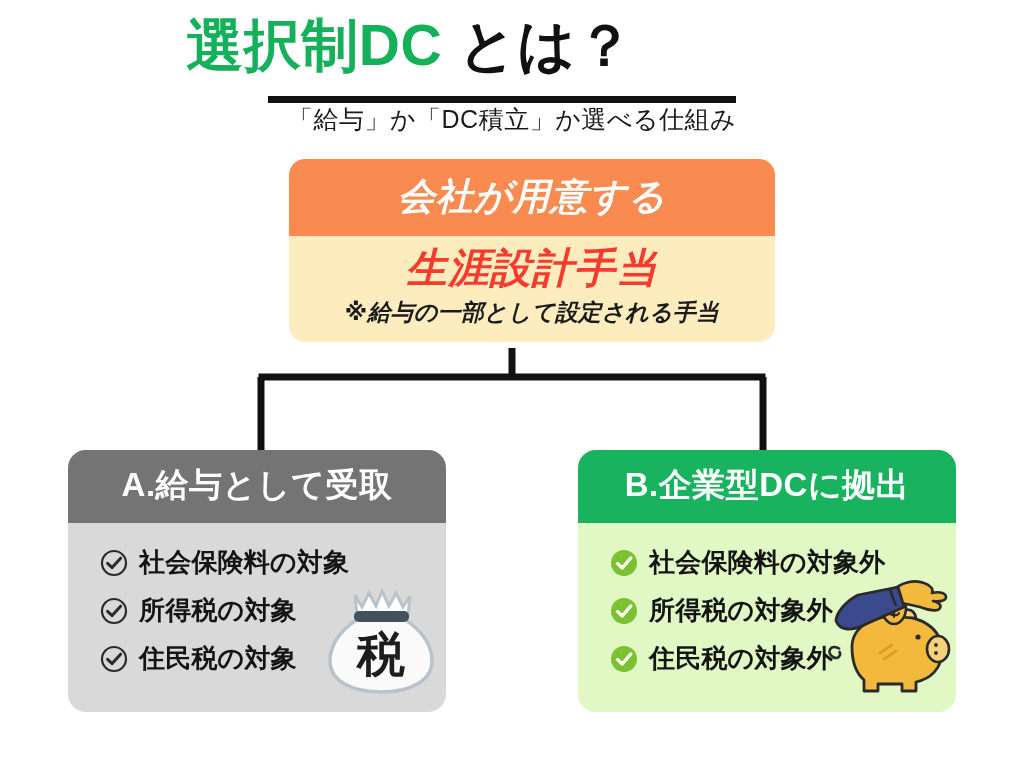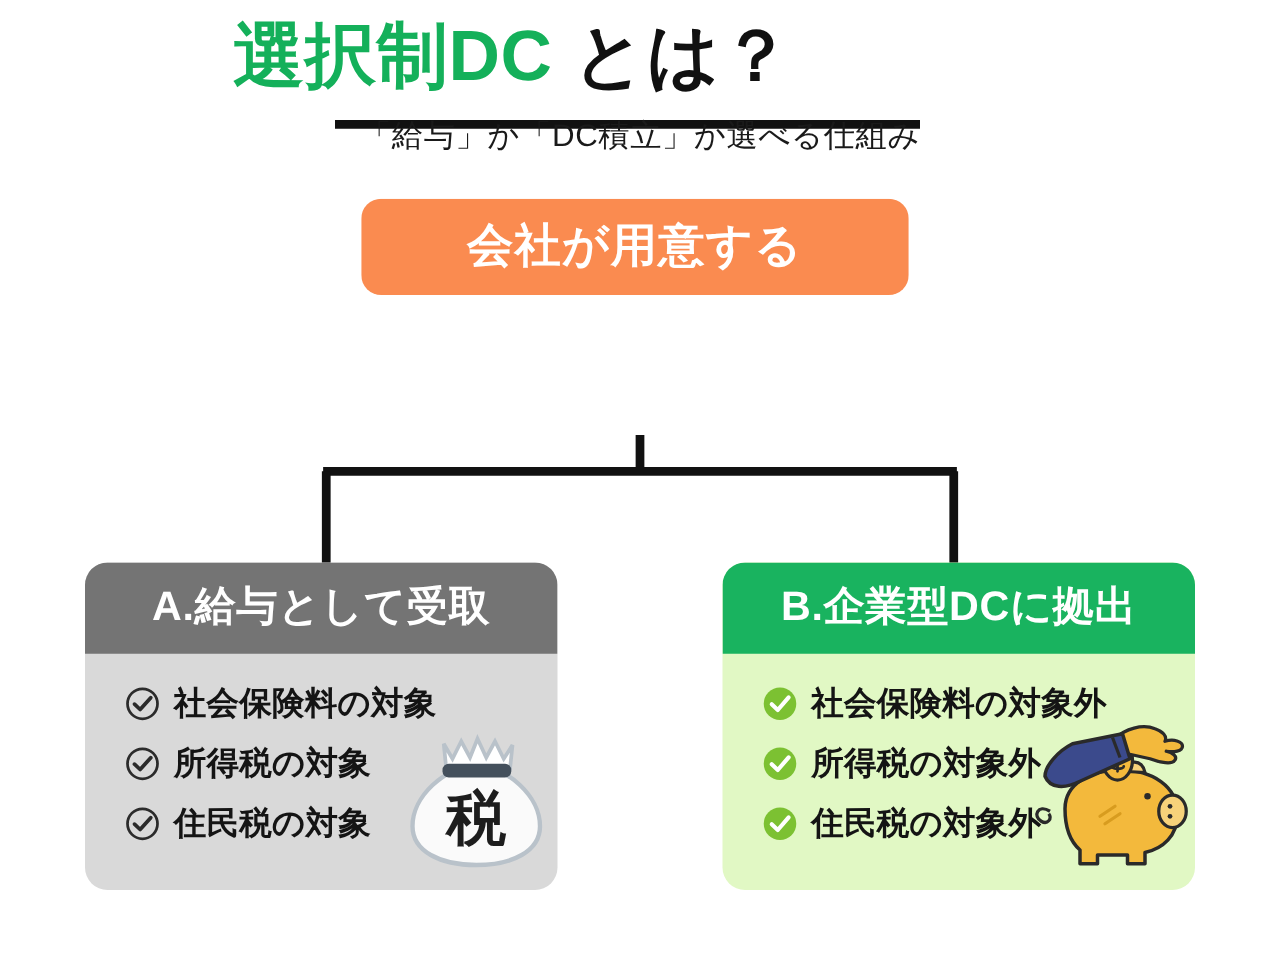--- a/index.html
+++ b/index.html
@@ -43,38 +43,39 @@
     position: absolute;
     left: 268px;
     top: 96px;
     width: 468px;
     height: 7px;
     background: #111111;
   }
   .subtitle {
     position: absolute;
     left: 0;
-    top: 92px;
+    top: 103px;
     width: 1024px;
     text-align: center;
     font-size: 25px;
     color: #1a1a1a;
     letter-spacing: 0.5px;
     white-space: nowrap;
   }
 
   
   .top-card {
     position: absolute;
     left: 289px;
     top: 159px;
-    width: 438px;
+    width: 486px;
     border-radius: 16px;
     overflow: hidden;
     background: #fdedbe;
+    font-style: italic;
   }
   .top-card-head {
     background: #fa8b50;
     color: #ffffff;
     font-size: 37px;
     font-weight: bold;
     text-align: center;
     padding: 13px 0 14px;
     letter-spacing: 1px;
     white-space: nowrap;
@@ -174,20 +175,24 @@
 <div id="stage">
 
   <div class="title-wrap">
     <div class="title-line"><span class="title-green" style="color: rgb(20, 176, 90);">選択制DC</span><span class="title-black" style="color: rgb(17, 17, 17);"> とは？</span></div>
   </div>
   <div class="title-rule" style="background: rgb(17, 17, 17);"></div>
   <div class="subtitle">「給与」か「DC積立」か選べる仕組み</div>
 
   <div class="top-card" style="background: rgb(253, 237, 190);">
     <div class="top-card-head" style="background: rgb(250, 139, 80);">会社が用意する</div>
+    <div class="top-card-body">
+      <div class="top-card-main" style="color: rgb(247, 58, 46);">生涯設計手当</div>
+      <div class="top-card-note">※給与の一部として設定される手当</div>
+    </div>
   </div>
 
   <svg class="connector" width="1024" height="768" aria-hidden="true">
     <g id="connector-lines" fill="none" stroke="#111111" stroke-width="7" stroke-linecap="butt">
       <line x1="512" y1="348" x2="512" y2="377" stroke="#111111"></line>
       <line x1="258.5" y1="377" x2="765.5" y2="377" stroke="#111111"></line>
       <line x1="261" y1="377" x2="261" y2="452" stroke="#111111"></line>
       <line x1="763" y1="377" x2="763" y2="452" stroke="#111111"></line>
     </g>
   </svg>

